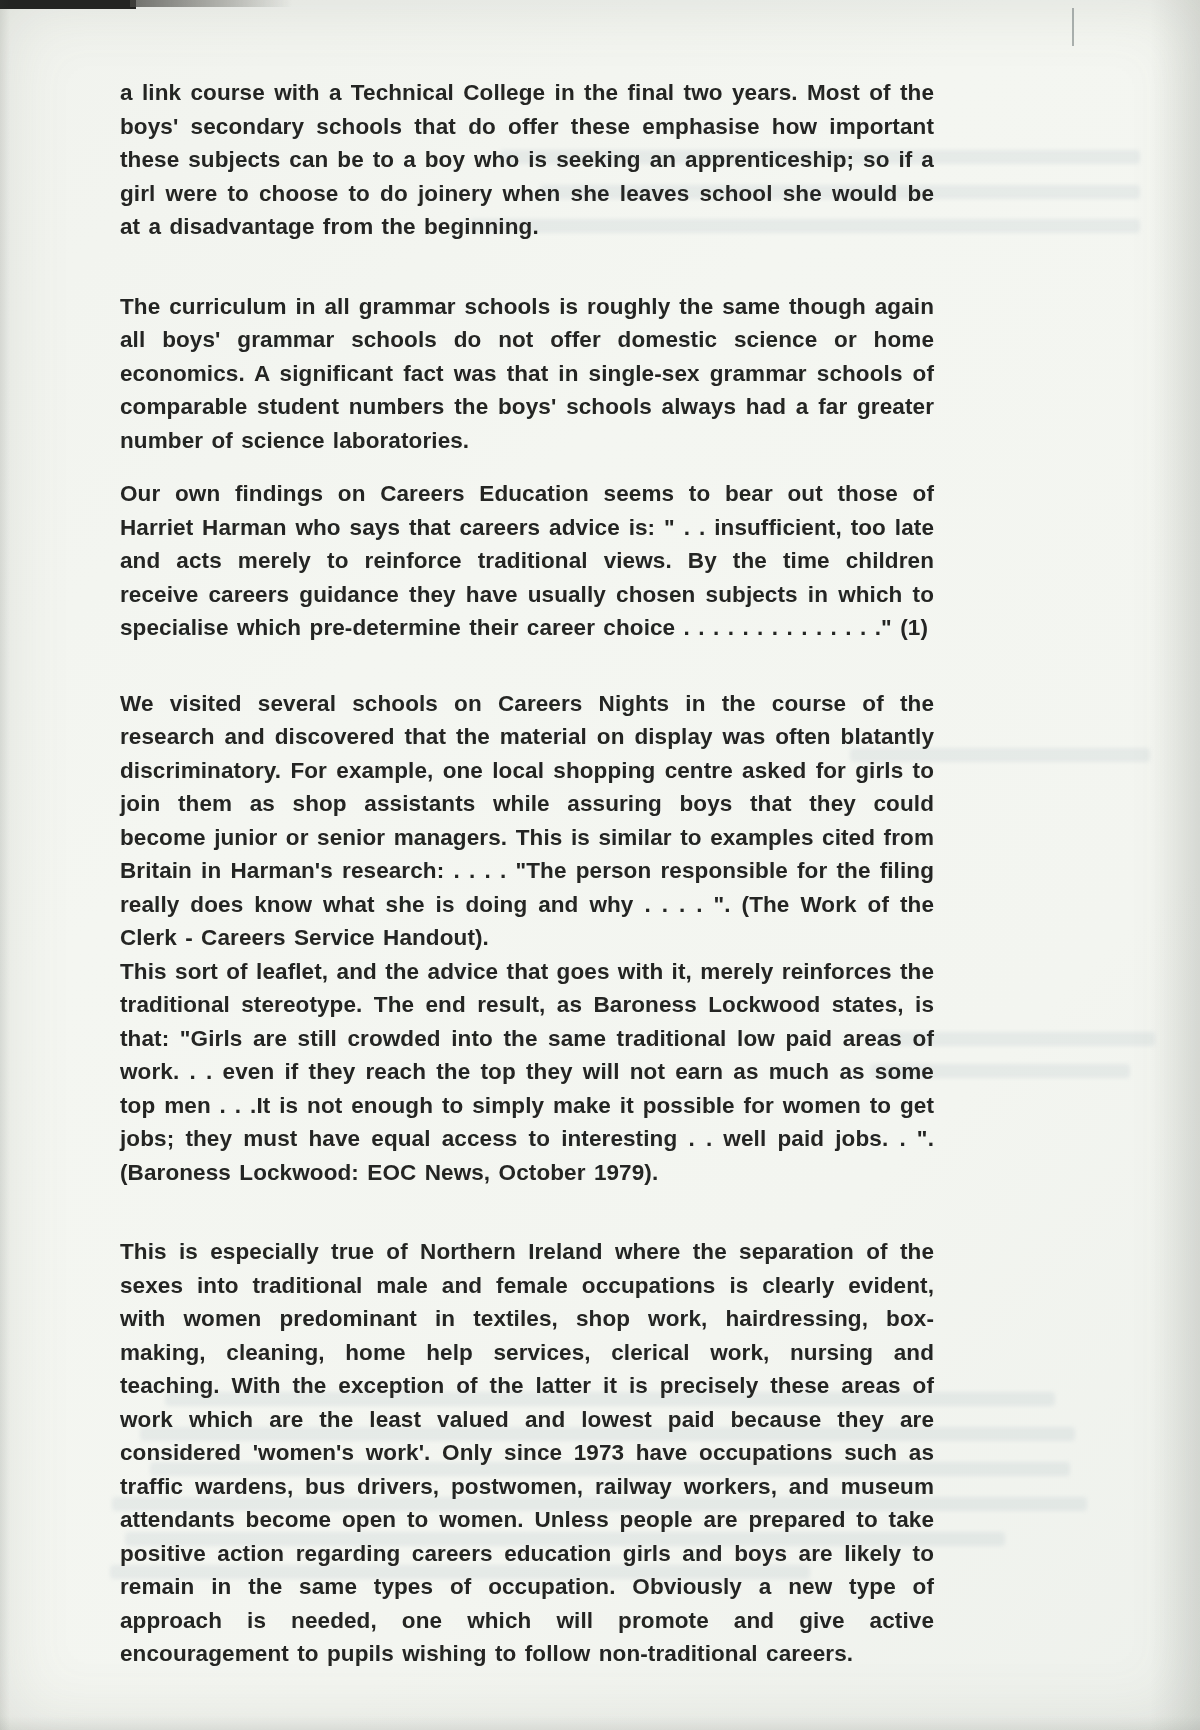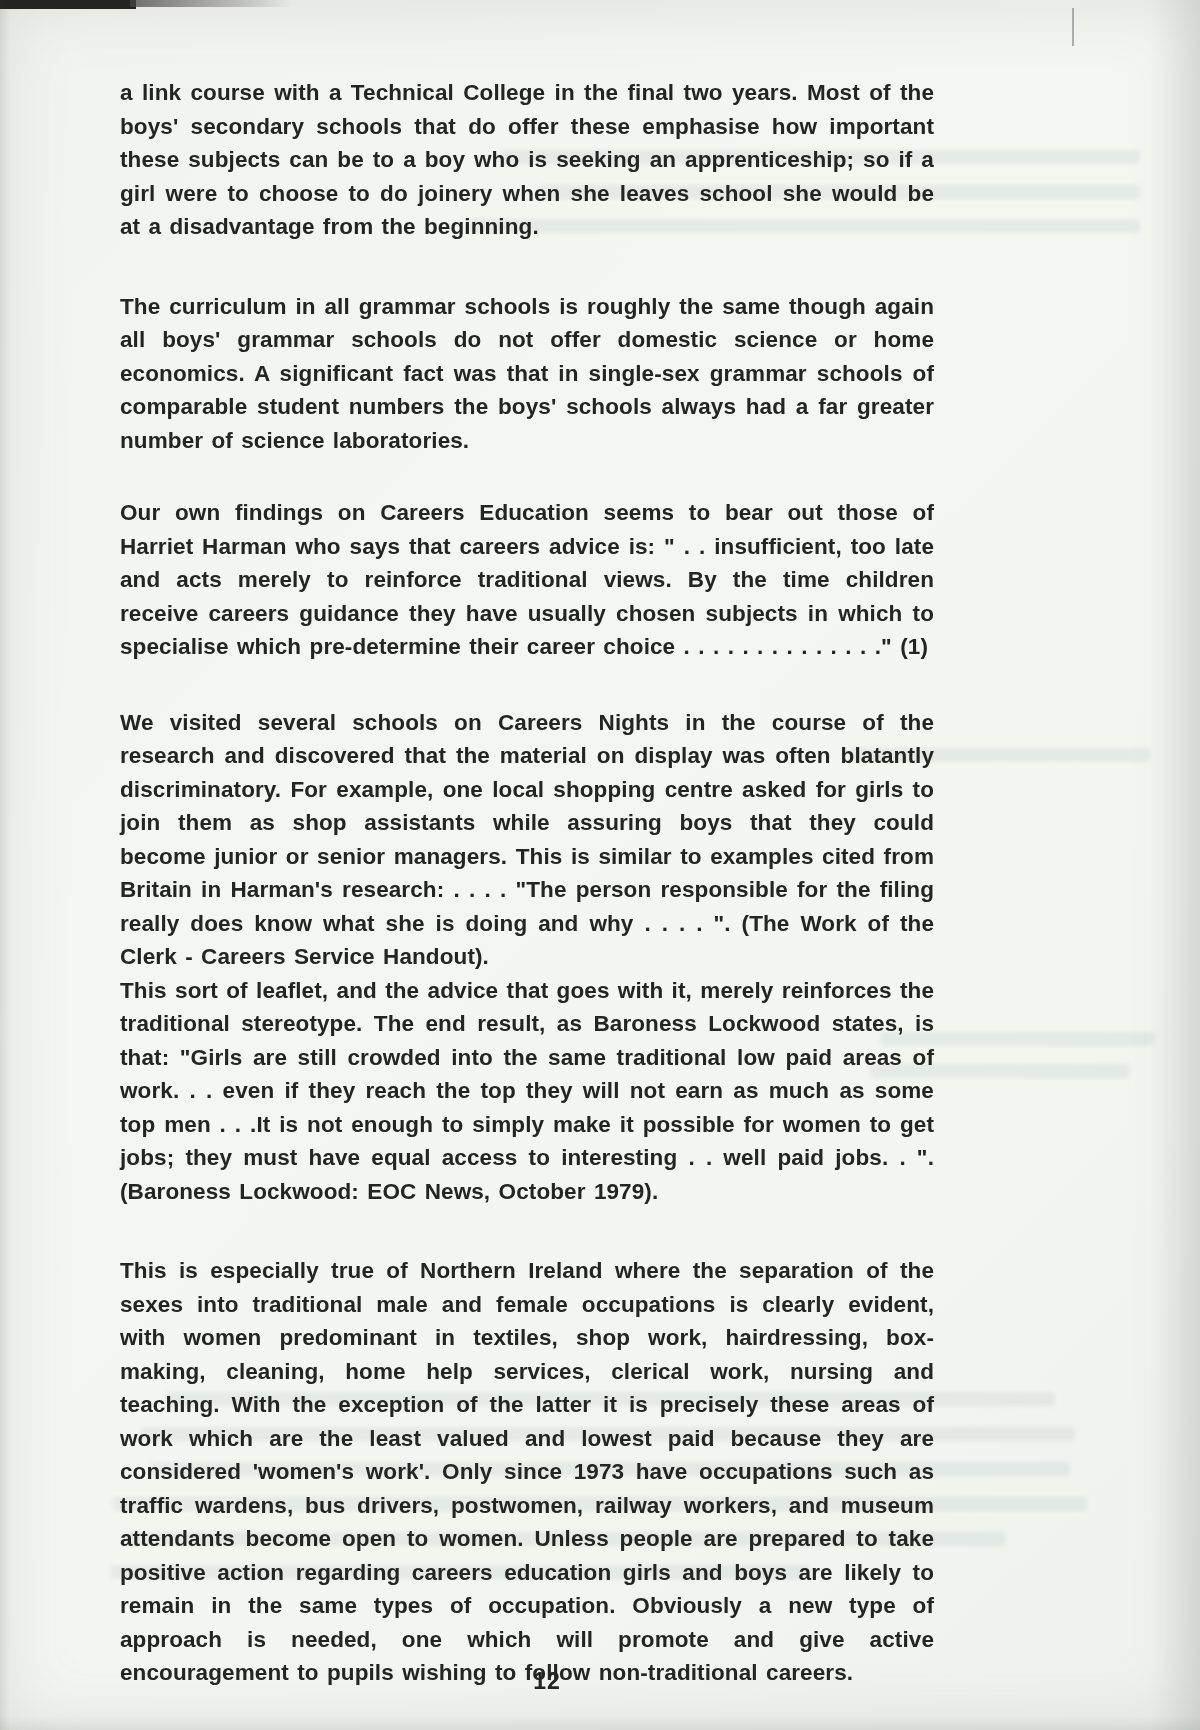--- a/index.html
+++ b/index.html
@@ -68,21 +68,21 @@
     font-size: 22.5px;
     font-weight: 700;
     line-height: 33.5px;
     color: #242523;
     letter-spacing: 0.1px;
     word-spacing: 2px;
     text-align: justify;
     text-align-last: left;
   }
   .gap-lg { margin-bottom: 46px; }
-  .gap-md { margin-bottom: 39px; }
+  .gap-md { margin-bottom: 20px; }
   .gap-sm { margin-bottom: 42px; }
   .gap-none { margin-bottom: 0; }
   .page-number {
     position: absolute;
     left: 120px; top: 1668px;
     width: 854px;
     text-align: center;
     font-size: 23px;
     font-weight: 700;
     color: #242523;
@@ -116,15 +116,14 @@
 
   <div class="content">
     <p class="para gap-lg">a link course with a Technical College in the final two years. Most of the boys' secondary schools that do offer these emphasise how important these subjects can be to a boy who is seeking an apprenticeship; so if a girl were to choose to do joinery when she leaves school she would be at a disadvantage from the beginning.</p>
     <p class="para gap-md">The curriculum in all grammar schools is roughly the same though again all boys' grammar schools do not offer domestic science or home economics. A significant fact was that in single-sex grammar schools of comparable student numbers the boys' schools always had a far greater number of science laboratories.</p>
     <p class="para gap-sm">Our own findings on Careers Education seems to bear out those of Harriet Harman who says that careers advice is: " . . insufficient, too late and acts merely to reinforce traditional views. By the time children receive careers guidance they have usually chosen subjects in which to specialise which pre-determine their career choice . . . . . . . . . . . . . ." (1)</p>
     <p class="para gap-none">We visited several schools on Careers Nights in the course of the research and discovered that the material on display was often blatantly discriminatory. For example, one local shopping centre asked for girls to join them as shop assistants while assuring boys that they could become junior or senior managers. This is similar to examples cited from Britain in Harman's research: . . . . "The person responsible for the filing really does know what she is doing and why . . . . ". (The Work of the Clerk - Careers Service Handout).</p>
     <p class="para gap-lg">This sort of leaflet, and the advice that goes with it, merely reinforces the traditional stereotype. The end result, as Baroness Lockwood states, is that: "Girls are still crowded into the same traditional low paid areas of work. . . even if they reach the top they will not earn as much as some top men . . .It is not enough to simply make it possible for women to get jobs; they must have equal access to interesting . . well paid jobs. . ". (Baroness Lockwood: EOC News, October 1979).</p>
     <p class="para gap-none">This is especially true of Northern Ireland where the separation of the sexes into traditional male and female occupations is clearly evident, with women predominant in textiles, shop work, hairdressing, box-making, cleaning, home help services, clerical work, nursing and teaching. With the exception of the latter it is precisely these areas of work which are the least valued and lowest paid because they are considered 'women's work'. Only since 1973 have occupations such as traffic wardens, bus drivers, postwomen, railway workers, and museum attendants become open to women. Unless people are prepared to take positive action regarding careers education girls and boys are likely to remain in the same types of occupation. Obviously a new type of approach is needed, one which will promote and give active encouragement to pupils wishing to follow non-traditional careers.</p>
   </div>
 
-  <div class="page-number">12</div>
 
 </div>
 
 </body></html>

